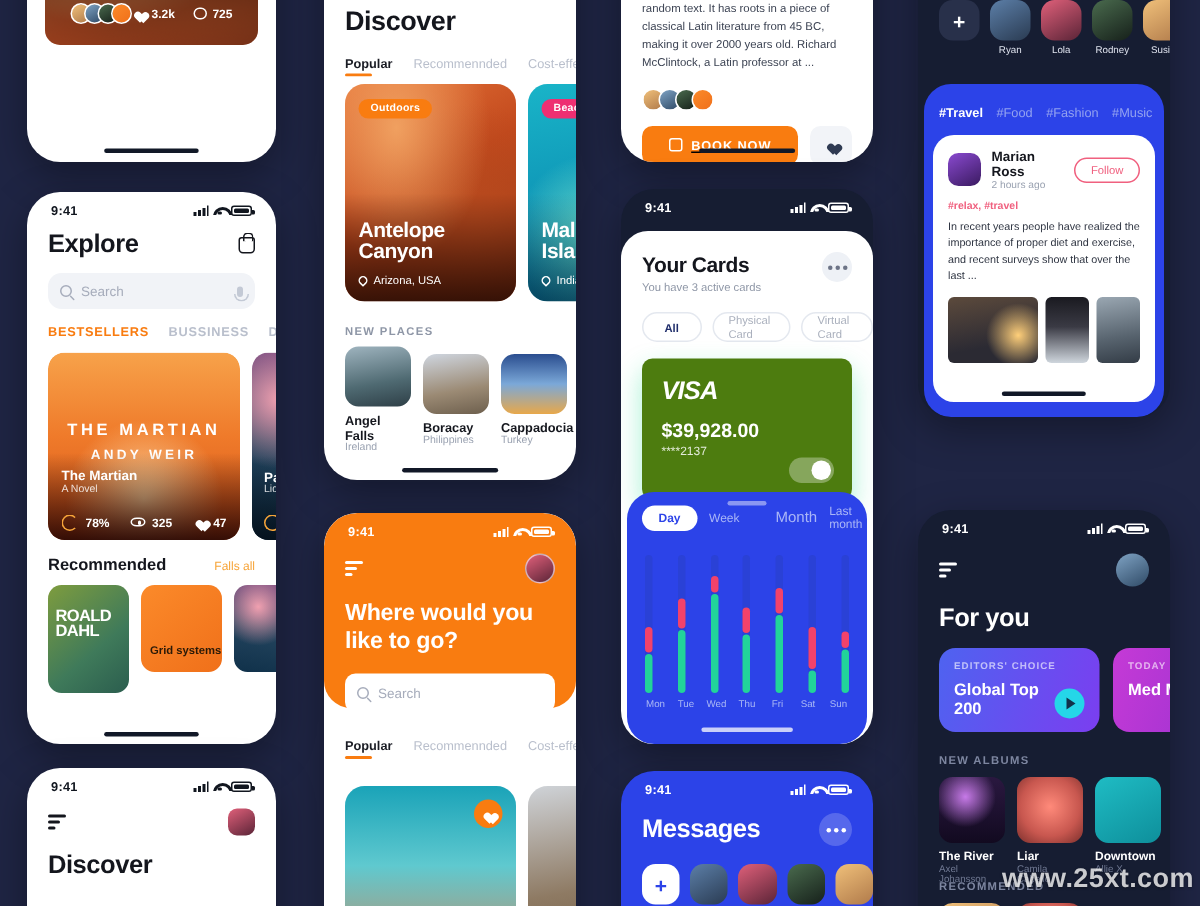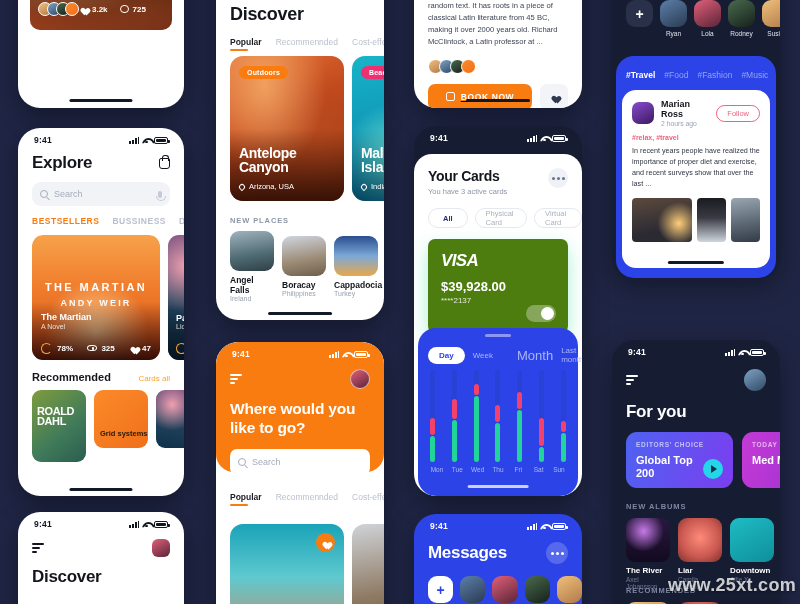--- a/index.html
+++ b/index.html
@@ -180,21 +180,21 @@
 </head>
 <body>
 
 <div class="stage">
 
   <div class="phone" style="left:18px; top:-66px; width:166px; height:174px;">
 
     <div class="img ph-canyon" style="position:absolute; left:12px; top:24px; right:12px; height:72px; border-radius:10px; z-index:1; opacity:.96;"></div>
     <div style="position:absolute; left:12px; top:24px; right:12px; height:72px; border-radius:10px; background:linear-gradient(180deg, rgba(20,10,5,.68), rgba(20,10,5,.25)); z-index:1;"></div>
 
-    <div style="position:absolute; left:20px; right:20px; top:68px; display:flex; align-items:center; justify-content:flex-start; z-index:3;">
+    <div style="position:absolute; left:20px; right:20px; top:68px; display:flex; align-items:center; justify-content:center; z-index:3;">
       <div style="display:flex;">
         <span class="img ph-avatar4" style="width:14px;height:14px;border-radius:50%;border:1.4px solid #fff;"></span>
         <span class="img ph-avatar6" style="width:14px;height:14px;border-radius:50%;border:1.4px solid #fff;margin-left:-5px;"></span>
         <span class="img ph-avatar3" style="width:14px;height:14px;border-radius:50%;border:1.4px solid #fff;margin-left:-5px;"></span>
         <span class="img ph-orange" style="width:14px;height:14px;border-radius:50%;border:1.4px solid #fff;margin-left:-5px;"></span>
       </div>
       <div style="display:flex; align-items:center; gap:12px; color:#fff; font-size:8px; font-weight:bold;">
         <span style="display:flex; align-items:center; gap:4px;">
           <span class="heartg"></span>
           <span>3.2k</span>
@@ -273,21 +273,21 @@
       <div style="position:absolute; left:0; right:0; bottom:0; height:56px; background:linear-gradient(180deg, rgba(10,25,40,0), rgba(5,16,26,.93));"></div>
       <div style="position:absolute; left:8px; bottom:30px; color:#fff;">
         <div style="font-size:9px; font-weight:bold;">Pa</div>
         <div style="font-size:7px; opacity:.82;">Lida</div>
       </div>
       <div style="position:absolute; left:8px; bottom:6px; width:11px;height:11px;border-radius:50%;border:1.6px solid #f7a53a;border-right-color:transparent;"></div>
     </div>
 
     <div style="position:absolute; left:14px; right:14px; top:243px; display:flex; align-items:baseline; justify-content:space-between;">
       <div style="font-size:11px; font-weight:bold; color:#14161d;">Recommended</div>
-      <div style="font-size:8px; color:#f7a53a;">Cards all</div>
+      <div style="font-size:8px; color:#f7a53a;">Falls all</div>
     </div>
     <div style="position:absolute; left:14px; top:262px; display:flex; gap:8px;">
       <div class="img ph-green" style="width:54px;height:72px;border-radius:9px; position:relative; overflow:hidden;">
         <div style="position:absolute; left:5px; top:16px; color:#fff; font-size:11px; font-weight:bold; line-height:.95; letter-spacing:-.4px;">ROALD DAHL</div>
       </div>
       <div class="img ph-orange" style="width:54px;height:58px;border-radius:9px; position:relative; overflow:hidden;">
         <div style="position:absolute; left:6px; bottom:10px; color:#2a1a08; font-size:7.5px; font-weight:bold;">Grid systems</div>
       </div>
       <div class="img ph-space" style="width:54px;height:58px;border-radius:9px;"></div>
     </div>
@@ -462,24 +462,24 @@
       <div style="position:absolute; left:13px; top:12px; color:#fff; font-size:17px; font-weight:bold; font-style:italic; letter-spacing:-.6px;">VISA</div>
       <div style="position:absolute; left:13px; top:40px; color:#fff; font-size:13px; font-weight:bold;">$39,928.00</div>
       <div style="position:absolute; left:13px; top:57px; color:rgba(255,255,255,.85); font-size:8px;">****2137</div>
       <div style="position:absolute; right:12px; bottom:11px; width:30px; height:17px; border-radius:9px; background:rgba(255,255,255,.32);">
         <span style="position:absolute; right:2px; top:2px; width:13px; height:13px; border-radius:50%; background:#fff; display:block;"></span>
       </div>
     </div>
 
     <div style="position:absolute; left:4px; right:4px; top:202px; bottom:0; background:#2c43e8; border-radius:18px;">
       <div style="position:absolute; left:50%; transform:translateX(-50%); top:6px; width:26px; height:3px; border-radius:2px; background:rgba(255,255,255,.45);"></div>
-      <div style="position:absolute; left:10px; right:10px; top:18px; display:flex; align-items:center; gap:8px;">
+      <div style="position:absolute; left:10px; right:10px; top:8px; display:flex; align-items:center; gap:8px;">
         <span style="background:#fff; color:#2c43e8; font-size:8px; font-weight:bold; border-radius:9px; padding:4px 11px;">Day</span>
         <span style="color:#aab6f7; font-size:8px;">Week</span>
-        <span style="color:#aab6f7; font-size:13px;padding-left:16px;">Month</span>
+        <span style="color:#aab6f7; font-size:10px;padding-left:16px;">Month</span>
         <span style="color:#aab6f7; font-size:8px;">Last month</span>
       </div>
 
       <div id="activity-chart" style="position:absolute; left:12px; right:12px; top:42px; height:92px; display:flex; justify-content:space-between; align-items:flex-end;">
           <div class="track" style="height: 92px;">
             <span class="segA" style="bottom: 0px; height: 26px; background: rgb(34, 211, 154);"></span>
             <span class="segB" style="bottom: 27px; height: 17px; background: rgb(242, 66, 107);"></span>
           </div>
           <div class="track" style="height: 92px;">
             <span class="segA" style="bottom: 0px; height: 42px; background: rgb(34, 211, 154);"></span>

